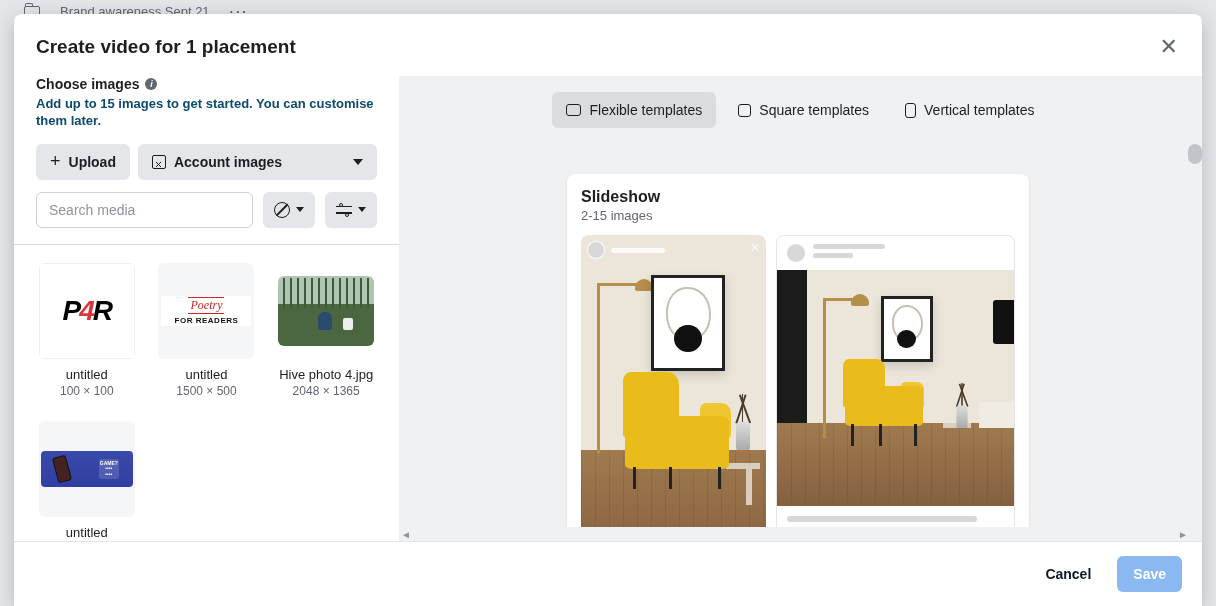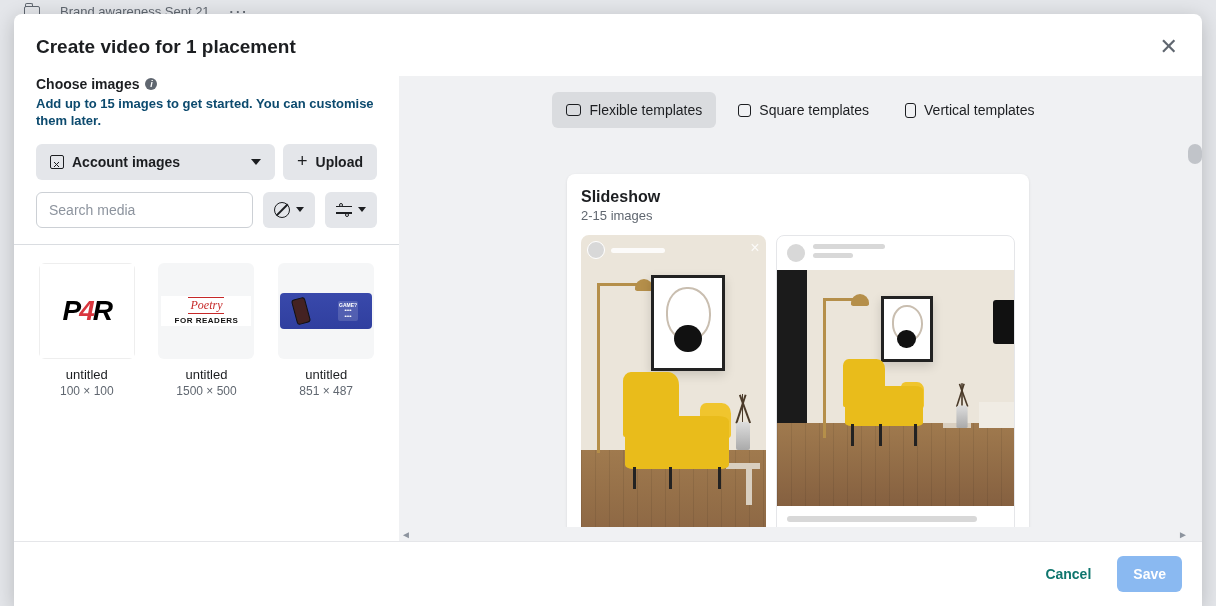--- a/index.html
+++ b/index.html
@@ -128,21 +128,21 @@
     .p-feed .fava { width: 18px; height:18px; border-radius:50%; background:#d8d8d8;}
     .p-feed .flines div { height: 5px; background:#d8d8d8; border-radius:3px; margin-bottom:4px;}
     .p-feed .fl1 { width: 72px;} .p-feed .fl2 { width: 40px;}
     .p-feed .fimg { width: 244px; height: 236px; position:relative; overflow:hidden;}
     .p-feed .ffoot { padding: 10px;}
     .p-feed .ffoot .ffl { height: 6px; background:#d8d8d8; border-radius:3px; margin-bottom: 6px;}
     .p-feed .ff1 { width: 190px;} .p-feed .ff2r { display:flex; gap: 8px;} .p-feed .ff2a{width:90px;} .p-feed .ff2b{width:70px;}
 
     .mfoot { padding: 14px 20px; display:flex; justify-content:flex-end; gap: 10px; border-top: 1px solid #e5e6e9;}
     .fbtn { height: 36px; padding: 0 16px; border:none; border-radius:6px; font-size:14px; font-weight:600; cursor:pointer;}
-    .fbtn-cancel { background: transparent; color:#0f766e;text-align:center;}
+    .fbtn-cancel { background: transparent; color:#0f172a;text-align:center;}
     .fbtn-save { background: #8ab9f1; color:#fff;}
   </style>
 </head>
 <body>
 
 <div class="topbar-hint">
   <span class="folder-ic"></span>
   <span>Brand awareness Sept 21</span>
   <span class="dots-ic">···</span>
 </div>
@@ -156,28 +156,28 @@
   <div class="mbody">
     <div class="lpanel">
       <div class="lpanel-top">
         <div class="ci-head">
           <span>Choose images</span>
           <span class="info-ic">i</span>
         </div>
         <div class="ci-desc">Add up to 15 images to get started. You can customise them later.</div>
 
         <div class="btnrow">
+          <button class="btn">
+            <span class="plus-ic"></span>
+            <span>Upload</span>
+          </button>
           <button class="btn btn-flex">
             <span class="img-ic"></span>
             <span>Account images</span>
             <span class="caret-ic"></span>
-          </button>
-          <button class="btn">
-            <span class="plus-ic"></span>
-            <span>Upload</span>
           </button>
         </div>
 
         <div class="searchrow">
           <input class="search-in" type="text" placeholder="Search media" style="">
           <button class="sbtn">
             <span class="slash-circ"></span>
             <span class="scaret"></span>
           </button>
           <button class="sbtn">
@@ -204,20 +204,31 @@
           <div class="timgwrap">
             <div class="pfr-img">
                 <div class="pfr-bar">
                   <span class="pfr-t1">Poetry</span>
                   <span class="pfr-t2">FOR READERS</span>
                 </div>
               </div>
           </div>
           <div class="tname">untitled</div>
           <div class="tsize">1500 × 500</div>
+        </div>
+        <div class="thumb">
+          <div class="timgwrap" style="height:70px; margin-top:13px; margin-bottom: 21px;">
+            <div class="hive-img">
+                <div class="hive-trees"></div>
+                <div class="hive-person"></div>
+                <div class="hive-box"></div>
+              </div>
+          </div>
+          <div class="tname">Hive photo 4.jpg</div>
+          <div class="tsize">2048 × 1365</div>
         </div>
         <div class="thumb">
           <div class="timgwrap">
             <div class="gam-img">
                 <div class="gam-inner">
                   <div class="gam-phone"></div>
                   <div class="gam-txt">GAME?<br>••••<br>••••</div>
                 </div>
               </div>
           </div>

